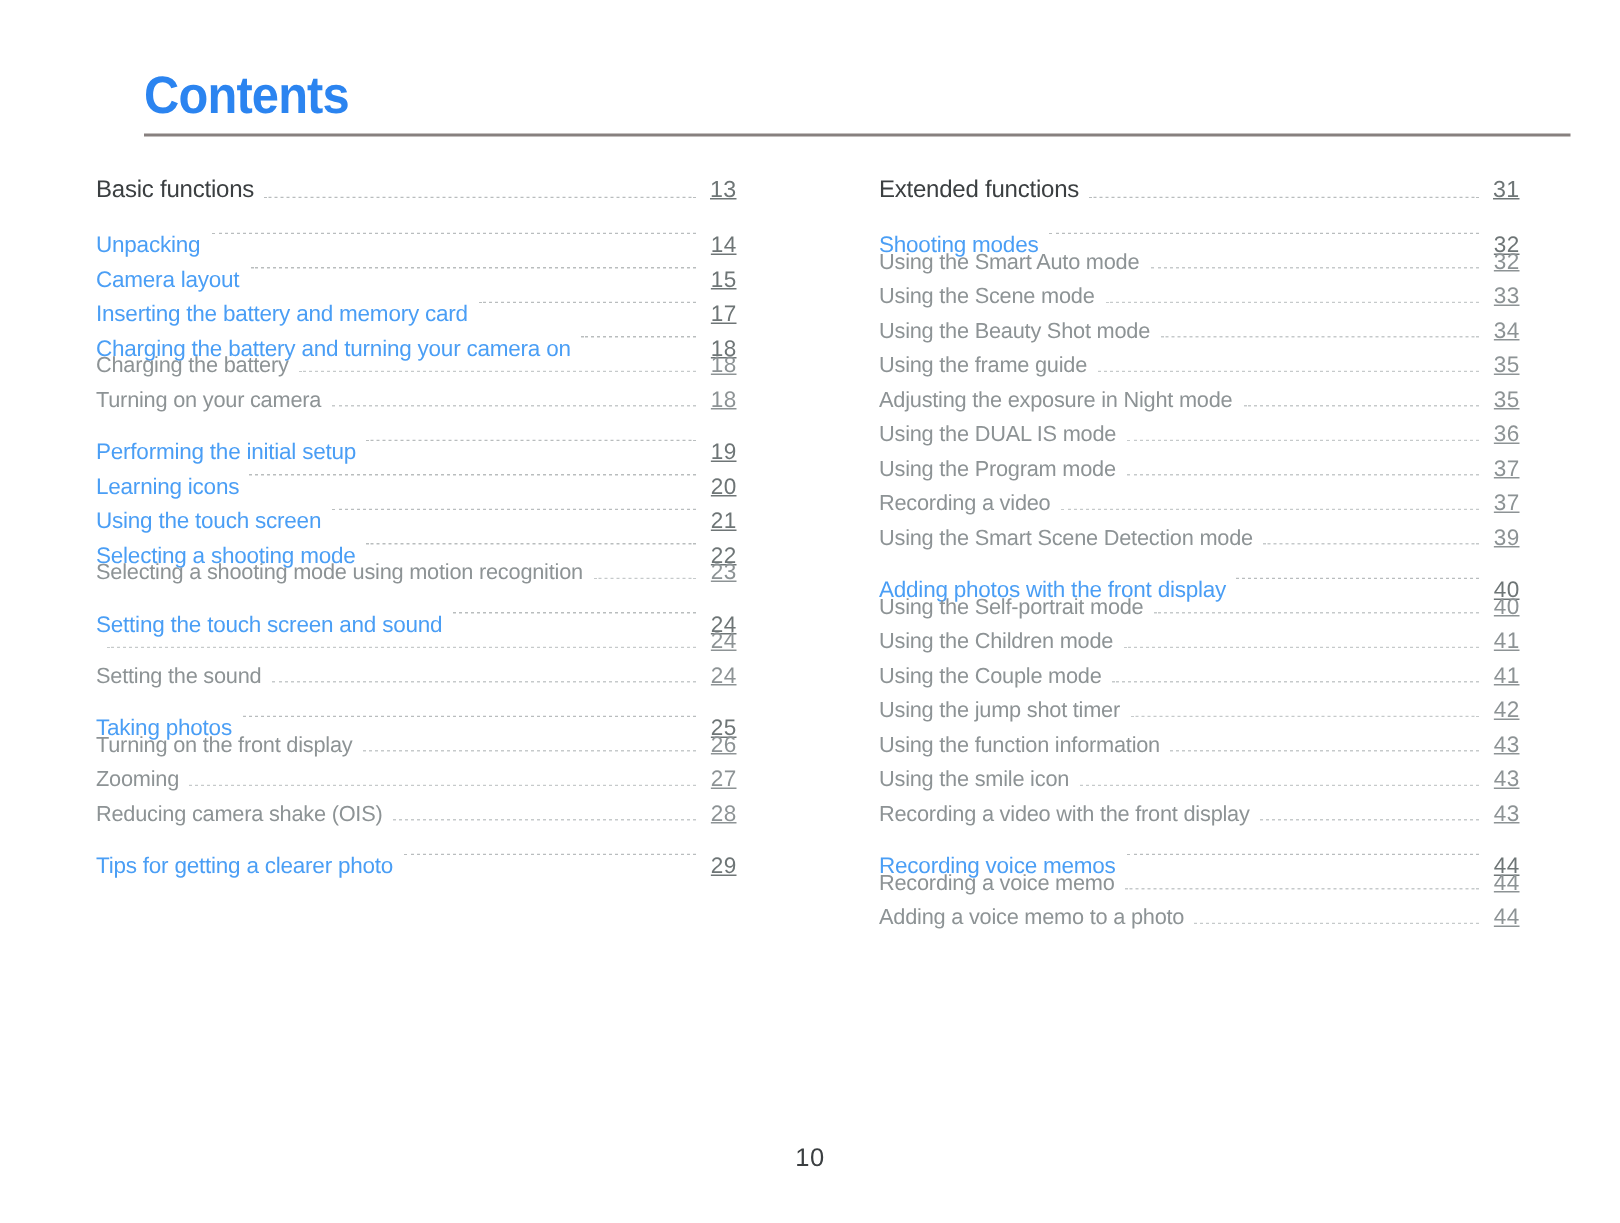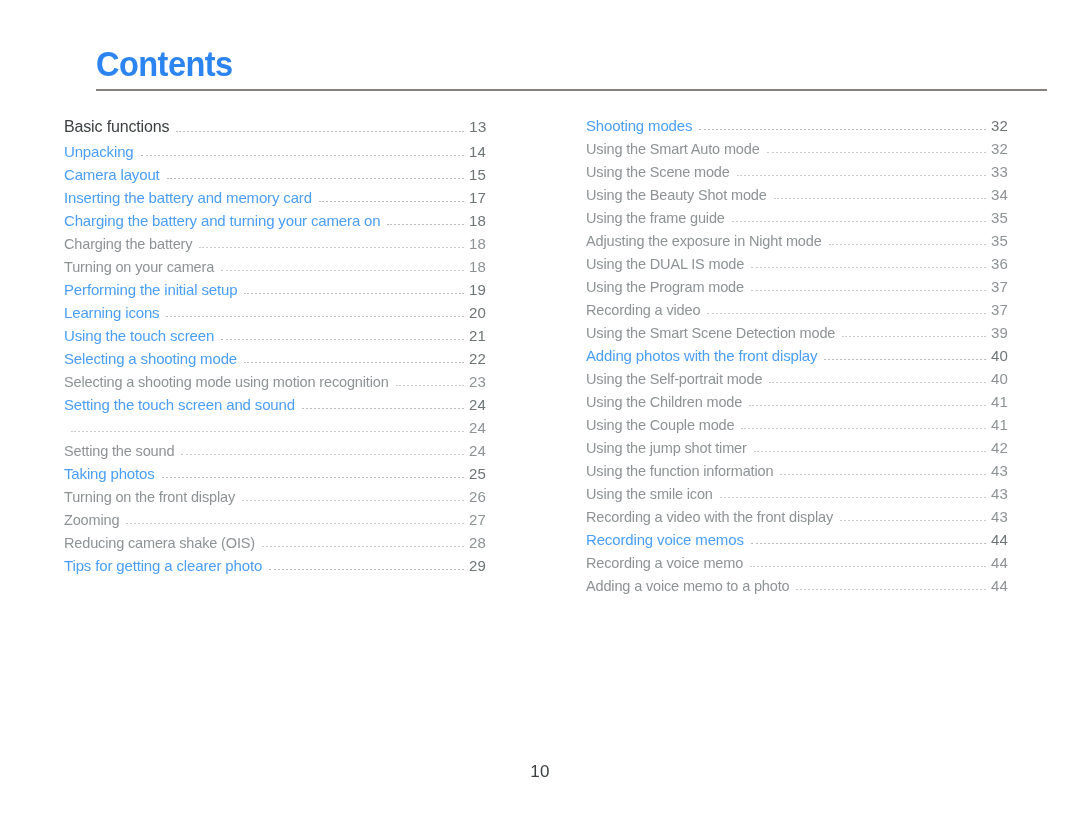--- a/index.html
+++ b/index.html
@@ -91,35 +91,38 @@
     content: "";
     position: absolute;
     left: 0;
     right: 0;
     top: 0;
     border-top: 2px dotted #b9bdbe;
   }
   .entry .pageno {
     flex: 0 0 auto;
     min-width: 22px;
+    text-align: right;
     font-size: 15px;
     color: #6e7576;
     letter-spacing: 0.2px;
+    text-decoration: underline;
   }
 
   
   .entry.level-head .label {
     color: #3b3f41;
     font-size: 16px;
   }
   .entry.level-head { height: 26px; line-height: 26px; }
   .entry.level-head .pageno { color: #6e7576; font-size: 15.5px; }
 
   .entry.level-main .label {
     color: #4a9ef5;
+    margin-top: 12px;
   }
   .entry.level-main .pageno { color: #6e7576; }
 
   .entry.level-sub .label {
     color: #8d9395;
     font-size: 14.5px;
   }
   .entry.level-sub .pageno { color: #8d9395; }
   .entry.level-sub .leader::before { border-top-color: #c6cacb; }
 
@@ -244,20 +247,25 @@
           <span class="leader"></span>
           <span class="pageno">28</span>
         </div>
         <div class="entry level-main">
           <span class="label">Tips for getting a clearer photo</span>
           <span class="leader"></span>
           <span class="pageno">29</span>
         </div>
       </div>
     <div class="toc-col right" id="col-1">
+        <div class="entry level-head">
+          <span class="label">Extended functions</span>
+          <span class="leader"></span>
+          <span class="pageno">31</span>
+        </div>
         <div class="entry level-main">
           <span class="label">Shooting modes</span>
           <span class="leader"></span>
           <span class="pageno">32</span>
         </div>
         <div class="entry level-sub">
           <span class="label">Using the Smart Auto mode</span>
           <span class="leader"></span>
           <span class="pageno">32</span>
         </div>

